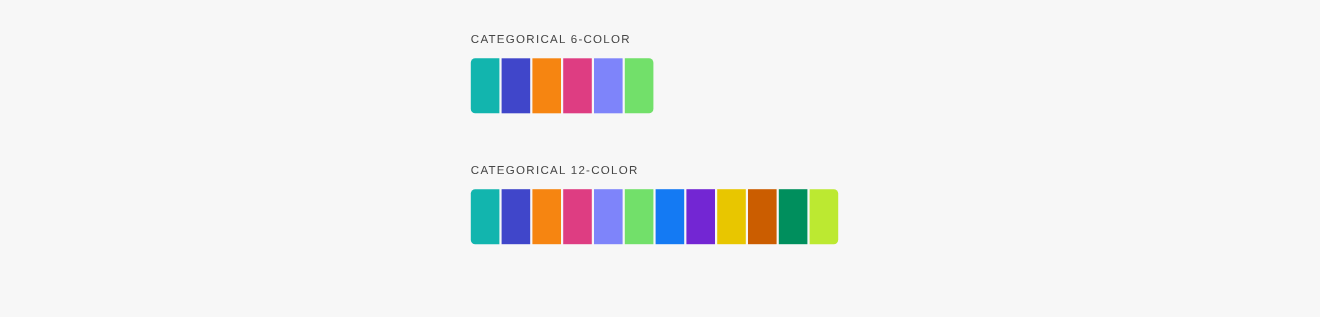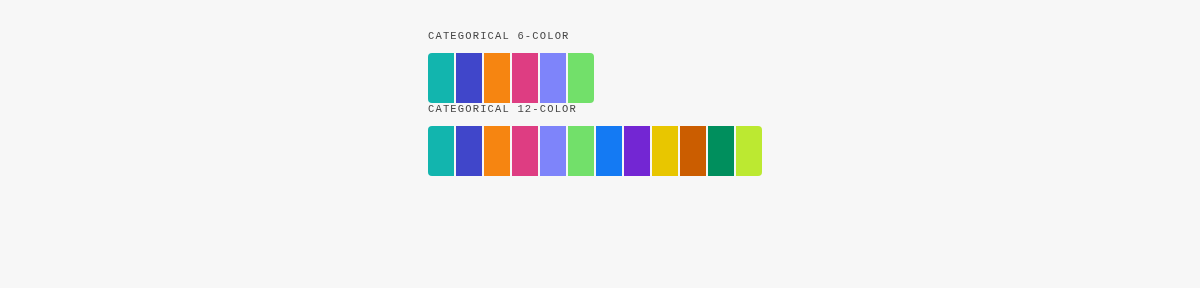--- a/index.html
+++ b/index.html
@@ -21,32 +21,32 @@
     height: 288px;
     box-sizing: border-box;
     padding: 30px 0 0 428px;
   }
 
   .palette-group {
     margin: 0;
     padding: 0;
   }
   .palette-group + .palette-group {
+    margin-top: 46px;
   }
 
   .group-label {
     font-size: 10.5px;
     line-height: 13px;
     letter-spacing: 1.15px;
     color: #464646;
     text-transform: uppercase;
     white-space: nowrap;
     margin: 0 0 10px 0;
     font-weight: 400;
-    font-family: Liberation Mono, monospace;
   }
 
   .swatch-row {
     display: flex;
     flex-direction: row;
     align-items: stretch;
     gap: 2px;
     height: 50px;
     width: max-content;
   }

